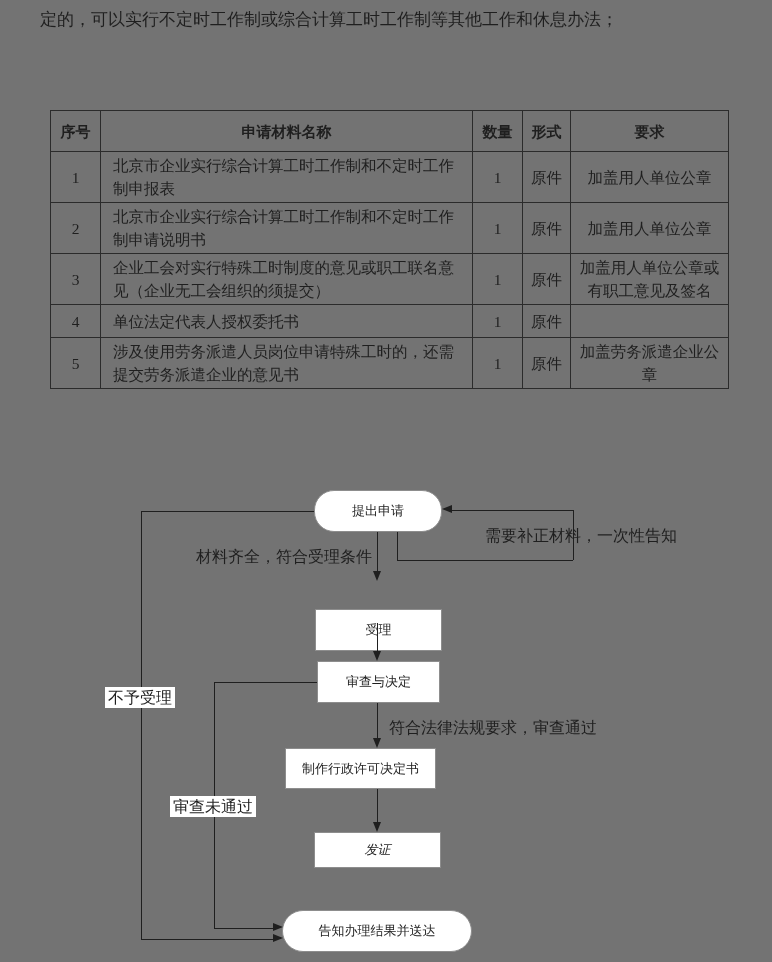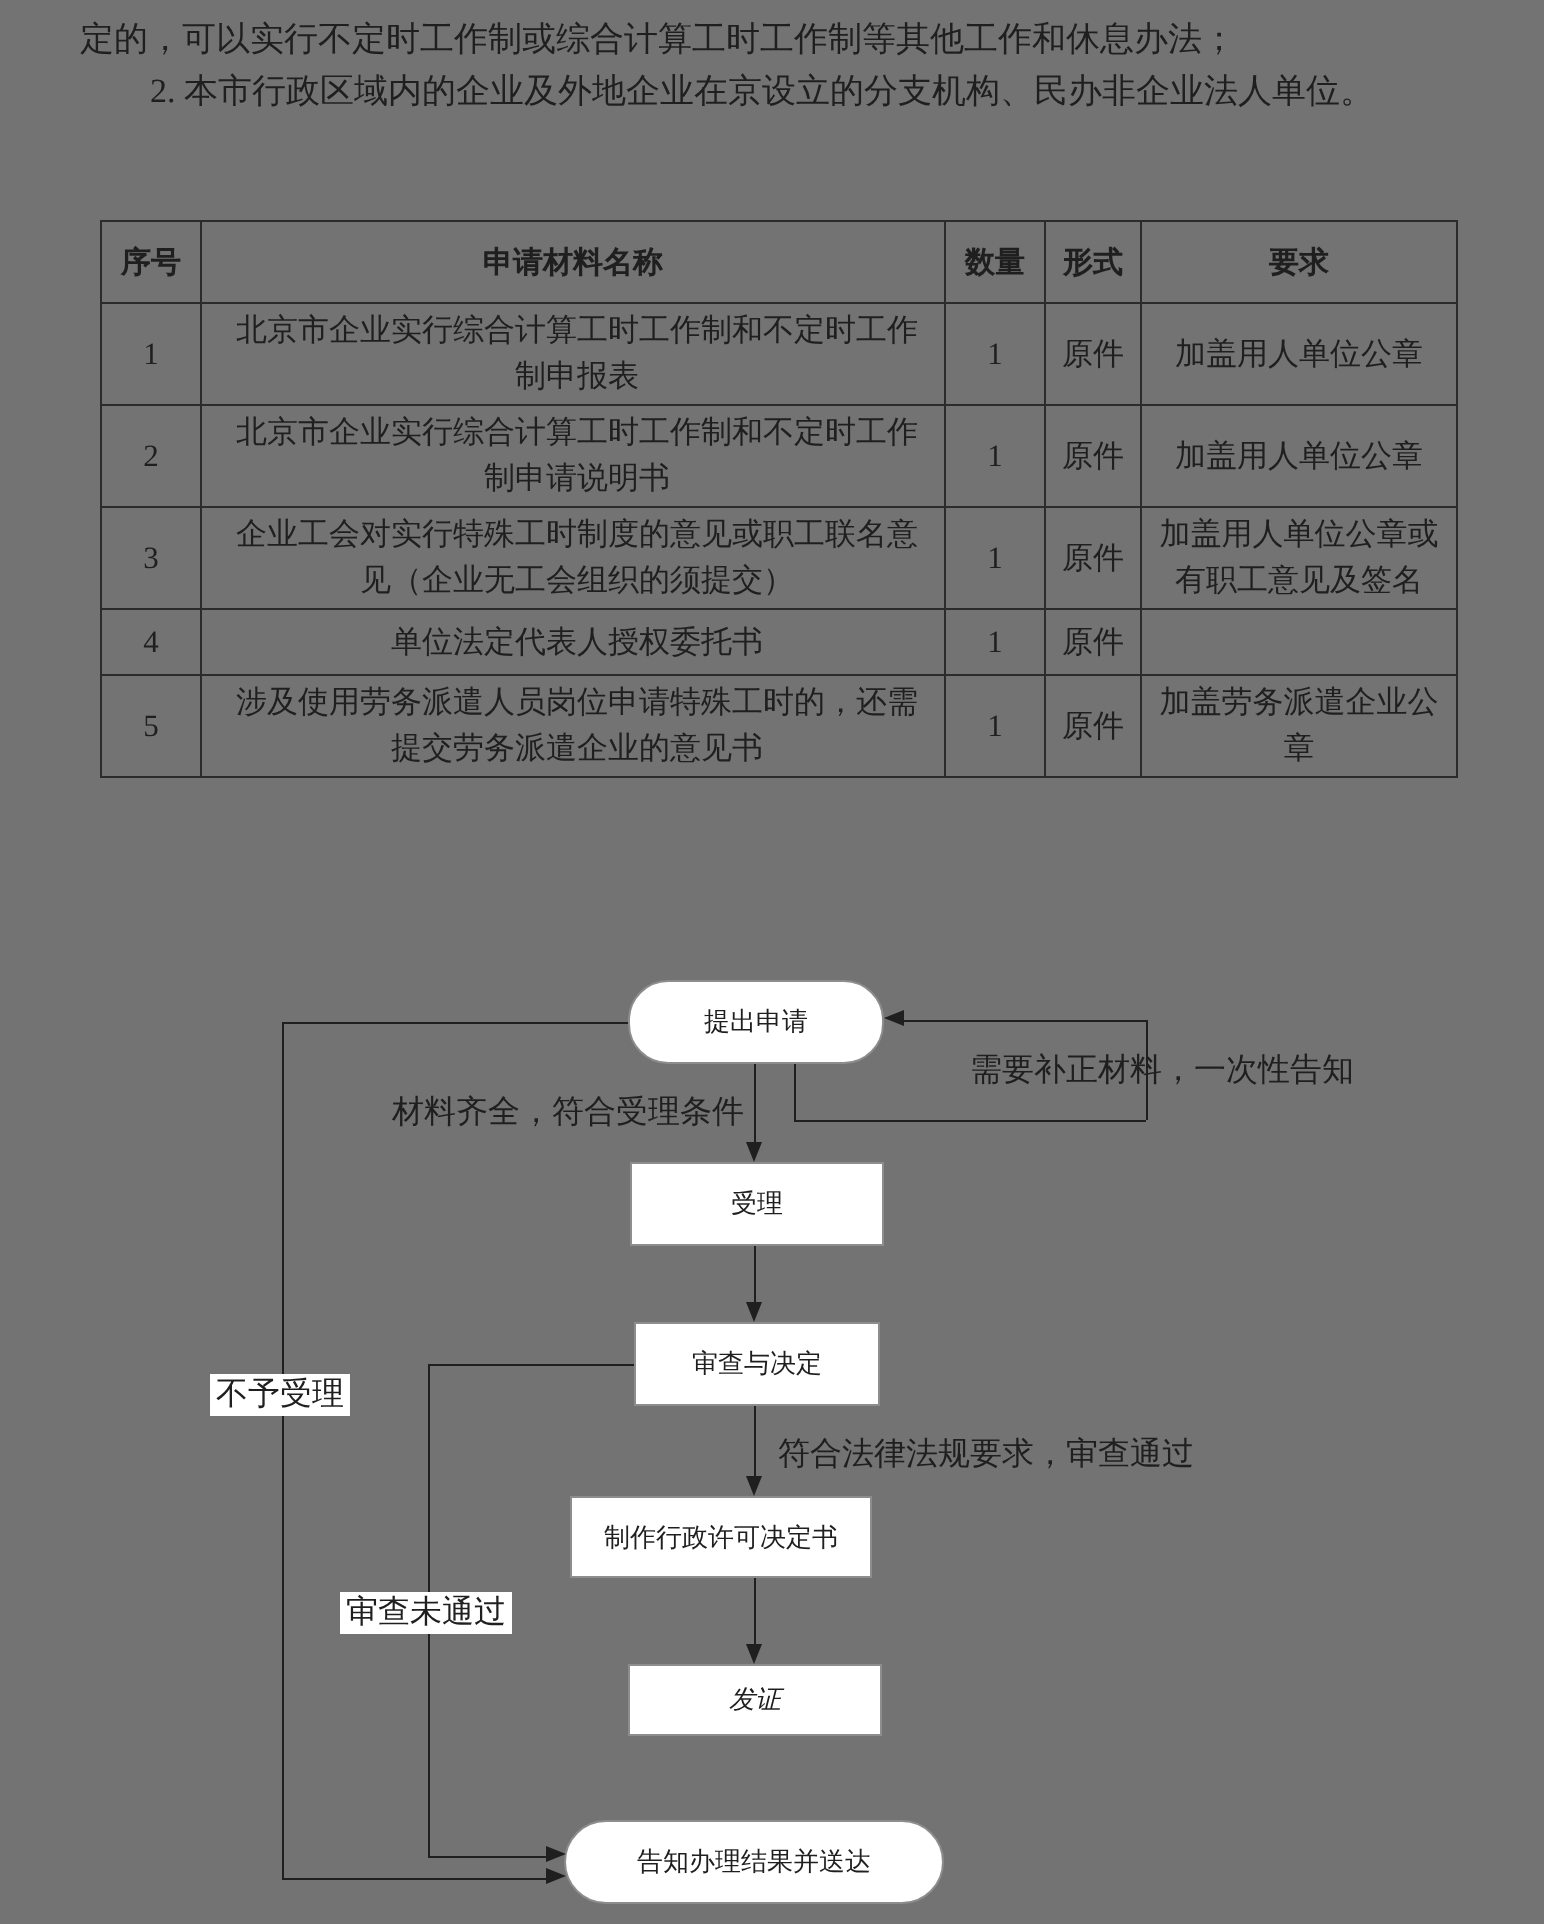--- a/index.html
+++ b/index.html
@@ -42,21 +42,21 @@
     vertical-align:middle;
     padding:2px 4px;
     line-height:23px;
   }
   table.mat th{
     font-family:"Liberation Sans", sans-serif;
     font-weight:700;
     font-size:15px;
   }
   table.mat td.name{
-    text-align:center;
+    text-align:left;
     padding-left:12px;
     padding-right:8px;
   }
   
   .fnode{
     position:absolute;
     box-sizing:border-box;
     border:1px solid #8d8d8d;
     background:#fff;
     display:flex;align-items:center;justify-content:center;
@@ -84,21 +84,20 @@
     line-height:17px;
   }
   .onln{background:#ffffff;padding:2px 3px;}
 </style>
 </head>
 <body>
 
 <div class="page">
 
   <div class="intro-line" style="left:40px;top:9px;">定的，可以实行不定时工作制或综合计算工时工作制等其他工作和休息办法；</div>
-  <div class="intro-line" style="left:75px;top:35px;">2. 本市行政区域内的企业及外地企业在京设立的分支机构、民办非企业法人单位。</div>
 
 
   <table class="mat">
     <colgroup>
       <col style="width:50px">
         <col style="width:372px">
         <col style="width:50px">
       <col style="width:48px">
         <col style="width:158px">
     </colgroup>
@@ -145,21 +144,21 @@
       <td>原件</td>
       <td>加盖劳务派遣企业公章</td>
     </tr>
   </tbody>
     </table>
 
 
   <div>
 
     <div class="fnode rounded" style="left:314px;top:490px;width:128px;height:42px;">提出申请</div>
-    <div class="fnode" style="left:315px;top:581px;width:127px;height:42px;">受理</div>
+    <div class="fnode" style="left:315px;top:609px;width:127px;height:42px;">受理</div>
     <div class="fnode" style="left:317px;top:661px;width:123px;height:42px;">审查与决定</div>
     <div class="fnode" style="left:285px;top:748px;width:151px;height:41px;text-align:center;">制作行政许可决定书</div>
     <div class="fnode" style="left:314px;top:832px;width:127px;height:36px;font-style:italic;">发证</div>
     <div class="fnode rounded" style="left:282px;top:910px;width:190px;height:42px;border-radius:21px;">告知办理结果并送达</div>
 
     <div class="vline" style="left:377px;top:532px;height:39px;"></div>
     <div class="arr-down" style="left:373px;top:571px;"></div>
 
     <div class="vline" style="left:377px;top:623px;height:28px;"></div>
     <div class="arr-down" style="left:373px;top:651px;"></div>

